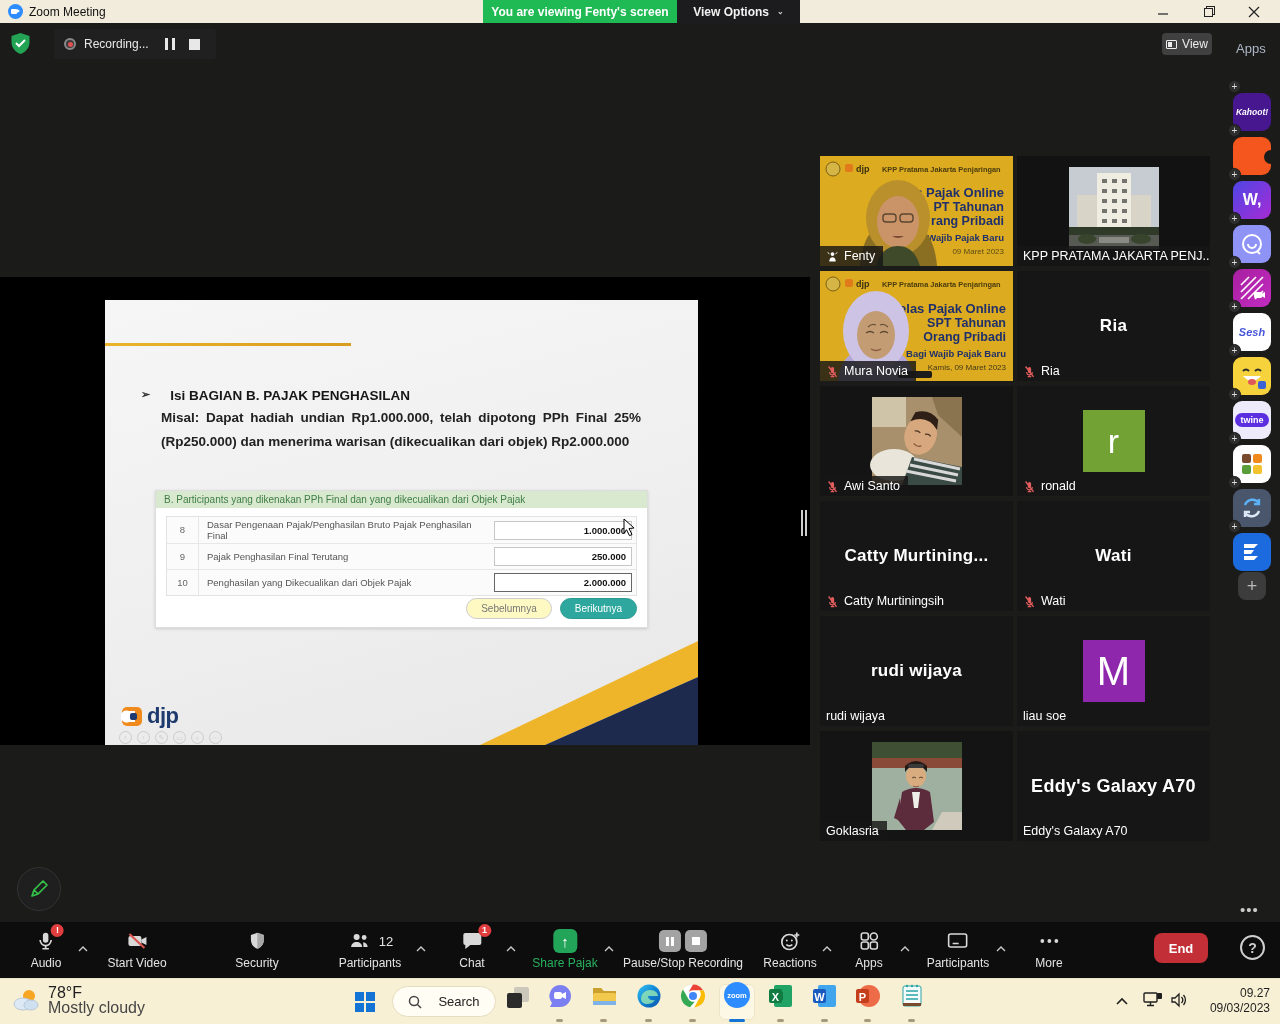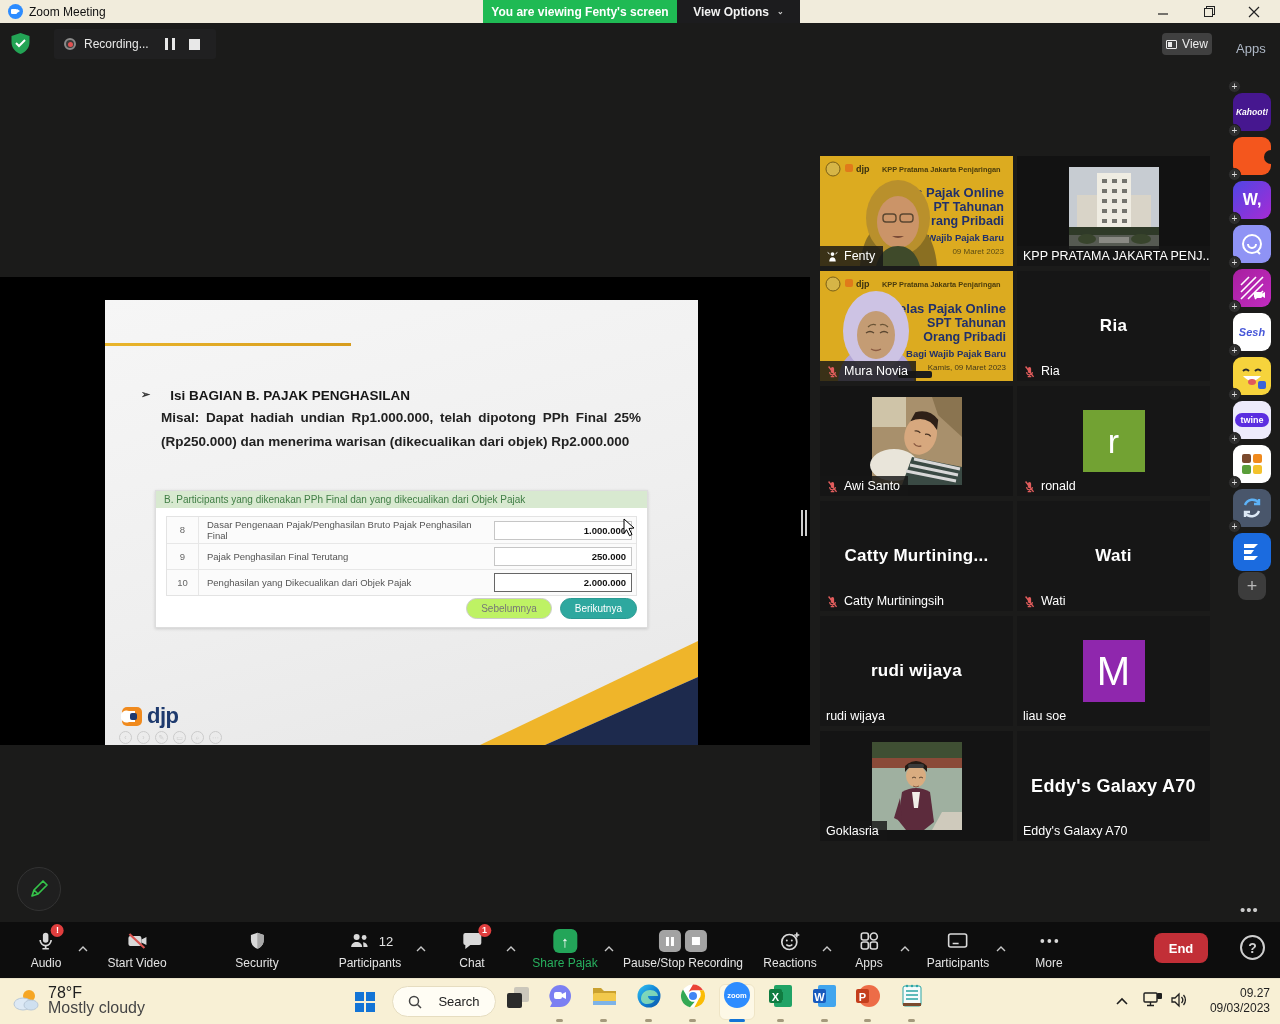--- a/index.html
+++ b/index.html
@@ -40,21 +40,21 @@
   .form{position:absolute;left:50px;top:190px;width:493px;height:138px;background:#fff;border:1px solid #ddd;box-shadow:0 1px 3px rgba(0,0,0,.15)}
   .f-head{height:17px;background:#d8e9d0;color:#3f7d44;font-size:10px;line-height:17px;padding-left:8px}
   .f-table{margin:8px 10px 0 10px;border:1px solid #e3e3e3}
   .f-row{display:flex;height:26px;align-items:center;background:#fbfbfb}
   .f-row+.f-row{border-top:1px solid #e7e7e7}
   .f-no{width:32px;text-align:center;font-size:9.5px;color:#666;border-right:1px solid #e7e7e7;line-height:26px;align-self:stretch}
   .f-lab{flex:1;padding-left:8px;font-size:9.5px;color:#555}
   .f-val{width:138px;height:19px;margin-right:4px;border:1px solid #c6c6c6;background:#fff;font-size:9.5px;font-weight:bold;color:#111;text-align:right;line-height:17px;padding-right:5px}
   .f-val.focus{border:1.5px solid #666}
   .f-foot{position:absolute;right:10px;bottom:8px;display:flex;gap:8px}
-  .btn-prev{padding:4px 14px;border:1px solid #ccc;border-radius:13px;background:#bef264;color:#777;font-size:10px}
+  .btn-prev{padding:4px 14px;border:1px solid #ccc;border-radius:13px;background:#fef9c3;color:#777;font-size:10px}
   .btn-next{padding:4px 14px;border:1px solid #2a9a92;border-radius:13px;background:#2ea89f;color:#fff;font-size:10px}
   .djp{position:absolute;left:16px;top:403px;display:flex;align-items:center;gap:3px}
   .djp-txt{font-size:22px;font-weight:bold;color:#1e3a6e;letter-spacing:-.5px}
   .s-ctrls{position:absolute;left:14px;top:431px;display:flex;gap:5px;opacity:.28}
   .s-ctrls i{width:13px;height:13px;border:1px solid #777;border-radius:50%;font-size:7px;color:#777;display:flex;align-items:center;justify-content:center;font-style:normal}
   .ribbon{position:absolute;right:0;bottom:0}
   .splitter{position:absolute;left:801px;top:487px;width:8px;height:26px}
   .splitter i{position:absolute;top:0;width:2px;height:26px;background:#cfcfcf}
   .annotate{position:absolute;left:17px;top:844px;width:44px;height:44px;border-radius:50%;background:#1f1f1f;border:1px solid #333;display:flex;align-items:center;justify-content:center}
   

